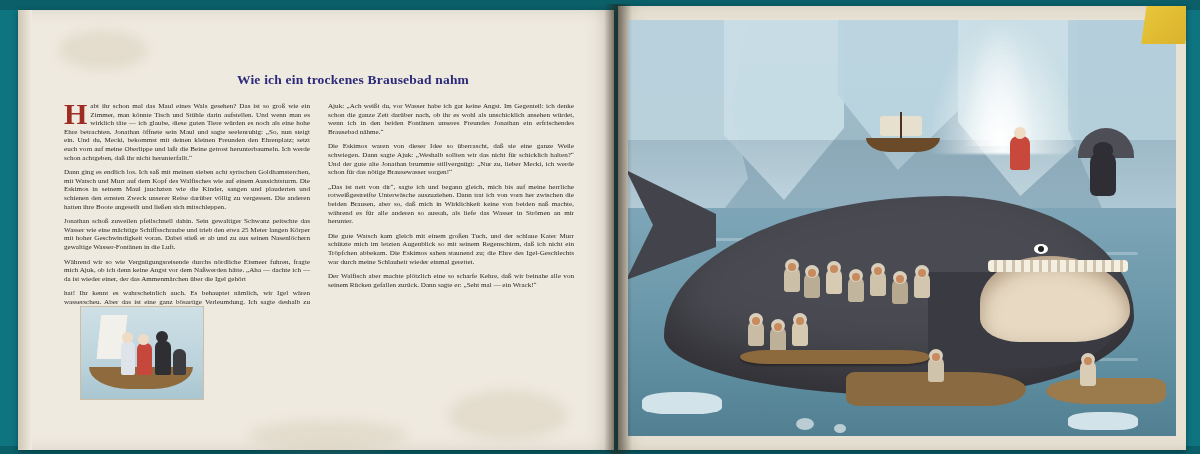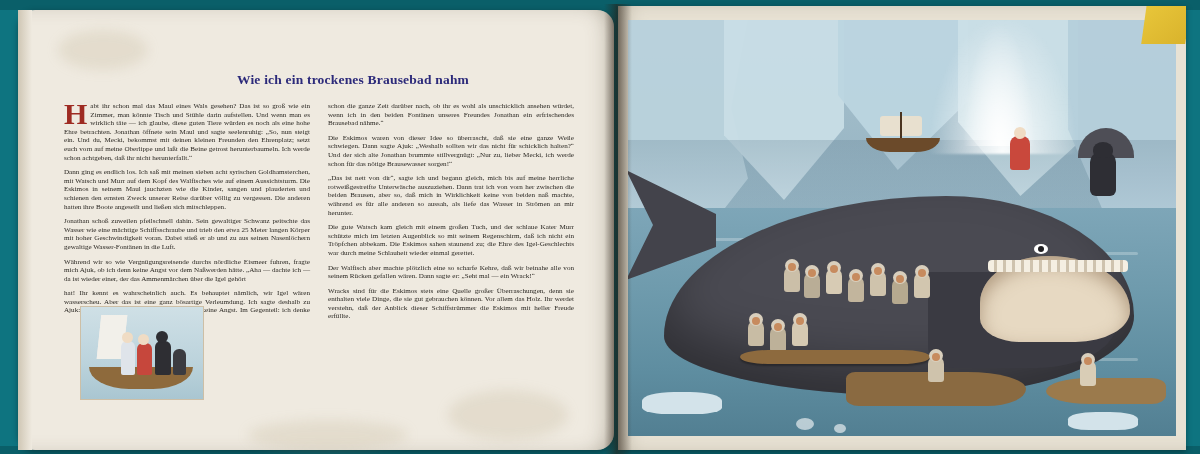--- a/index.html
+++ b/index.html
@@ -18,21 +18,20 @@
   .bg-bottom{position:absolute;left:0;bottom:0;width:1200px;height:8px;background:#0a5f69;}
 
   
   .book{position:absolute;left:18px;top:4px;width:1168px;height:448px;}
 
   
   .page-left{
     position:absolute;left:0;top:6px;width:596px;height:440px;
     background:#efeae0;
     box-shadow:inset -14px 0 22px -10px rgba(90,80,60,.45), 0 2px 6px rgba(0,0,0,.35);
-    border-radius:17px;
   }
   .page-left:before{content:"";position:absolute;left:0;top:0;width:14px;height:100%;
     background:linear-gradient(90deg,#cfc6b4,#efeae0);}
   
   .blotch{position:absolute;border-radius:50%;background:rgba(180,160,120,.18);filter:blur(6px);}
 
   
   .page-right{
     position:absolute;left:600px;top:2px;width:568px;height:444px;
     background:#e8e2d4;
@@ -174,25 +173,24 @@
       <div class="blotch" style="left:230px;top:410px;width:160px;height:30px;"></div>
 
       <div class="title">Wie ich ein trockenes Brausebad nahm</div>
 
       <div class="cols">
         <p><span class="dropcap">H</span><span>abt ihr schon mal das Maul eines Wals gesehen? Das ist so groß wie ein Zimmer, man könnte Tisch und Stühle darin aufstellen. Und wenn man es wirklich täte — ich glaube, diese guten Tiere würden es noch als eine hohe Ehre betrachten. Jonathan öffnete sein Maul und sagte seelenruhig: „So, nun steigt ein. Und du, Mecki, bekommst mit deinen kleinen Freunden den Ehrenplatz; setzt euch vorn auf meine Oberlippe und laßt die Beine getrost herunterbaumeln. Ich werde schon achtgeben, daß ihr nicht herunterfallt.“</span></p>
         <p>Dann ging es endlich los. Ich saß mit meinen sieben acht syrischen Goldhamsterchen, mit Watsch und Murr auf dem Kopf des Walfisches wie auf einem Aussichtsturm. Die Eskimos in seinem Maul jauchzten wie die Kinder, sangen und plauderten und schienen den ernsten Zweck unserer Reise darüber völlig zu vergessen. Die anderen hatten ihre Boote angeseilt und ließen sich mitschleppen.</p>
         <p>Jonathan schoß zuweilen pfeilschnell dahin. Sein gewaltiger Schwanz peitschte das Wasser wie eine mächtige Schiffsschraube und trieb den etwa 25 Meter langen Körper mit hoher Geschwindigkeit voran. Dabei stieß er ab und zu aus seinen Nasenlöchern gewaltige Wasser-Fontänen in die Luft.</p>
         <p>Während wir so wie Vergnügungsreisende durchs nördliche Eismeer fuhren, fragte mich Ajuk, ob ich denn keine Angst vor dem Naßwerden hätte. „Aha — dachte ich — da ist wieder einer, der das Ammenmärchen über die Igel gehört</p>
         <p>hat! Ihr kennt es wahrscheinlich auch. Es behauptet nämlich, wir Igel wären wasserscheu. Aber das ist eine ganz bösartige Verleumdung. Ich sagte deshalb zu Ajuk: „Ach weißt du, vor Wasser habe ich gar keine Angst. Im Gegenteil: ich denke schon die ganze Zeit darüber nach, ob ihr es wohl als unschicklich ansehen würdet, wenn ich in den beiden Fontänen unseres Freundes Jonathan ein erfrischendes Brausebad nähme.“</p>
-        <p>Die Eskimos waren von dieser Idee so überrascht, daß sie eine ganze Weile schwiegen. Dann sagte Ajuk: „Weshalb sollten wir das nicht für schicklich halten?“ Und der sich alte Jonathan brummte stillvergnügt: „Nur zu, lieber Mecki, ich werde schon für das nötige Brausewasser sorgen!“</p>
+        <p>Die Eskimos waren von dieser Idee so überrascht, daß sie eine ganze Weile schwiegen. Dann sagte Ajuk: „Weshalb sollten wir das nicht für schicklich halten?“ Und der gute alte Jonathan brummte stillvergnügt: „Nur zu, lieber Mecki, ich werde schon für das nötige Brausewasser sorgen!“</p>
         <p>„Das ist nett von dir“, sagte ich und begann gleich, mich bis auf meine herrliche rotweißgestreifte Unterwäsche auszuziehen. Dann trat ich von vorn her zwischen die beiden Brausen, aber so, daß mich in Wirklichkeit keine von beiden naß machte, während es für alle anderen so aussah, als liefe das Wasser in Strömen an mir herunter.</p>
         <p>Die gute Watsch kam gleich mit einem großen Tuch, und der schlaue Kater Murr schützte mich im letzten Augenblick so mit seinem Regenschirm, daß ich nicht ein Tröpfchen abbekam. Die Eskimos sahen staunend zu; die Ehre des Igel-Geschlechts war durch meine Schlauheit wieder einmal gerettet.</p>
-        <p>Der Walfisch aber machte plötzlich eine so scharfe Kehre, daß wir beinahe alle von seinem Rücken gefallen wären. Dann sagte er: „Seht mal — ein Wrack!“</p>
-        <p>Wracks sind für die Eskimos stets eine Quelle großer Überraschungen, denn sie enthalten viele Dinge, die sie gut gebrauchen können. Vor allem das Holz. Ihr werdet verstehn, daß der Anblick dieser Schiffstrümmer die Eskimos mit heller Freude erfüllte.</p>
+        <p>Der Walfisch aber machte plötzlich eine so scharfe Kehre, daß wir beinahe alle von seinem Rücken gefallen zurück. Dann sagte er: „Seht mal — ein Wrack!“</p>
       </div>
 
       <div class="inset">
         <div class="sail"></div>
         <div class="boat"></div>
         <div class="fig a"></div>
         <div class="fig b"></div>
         <div class="fig c"></div>
         <div class="fig d"></div>
         <div class="head a"></div>

